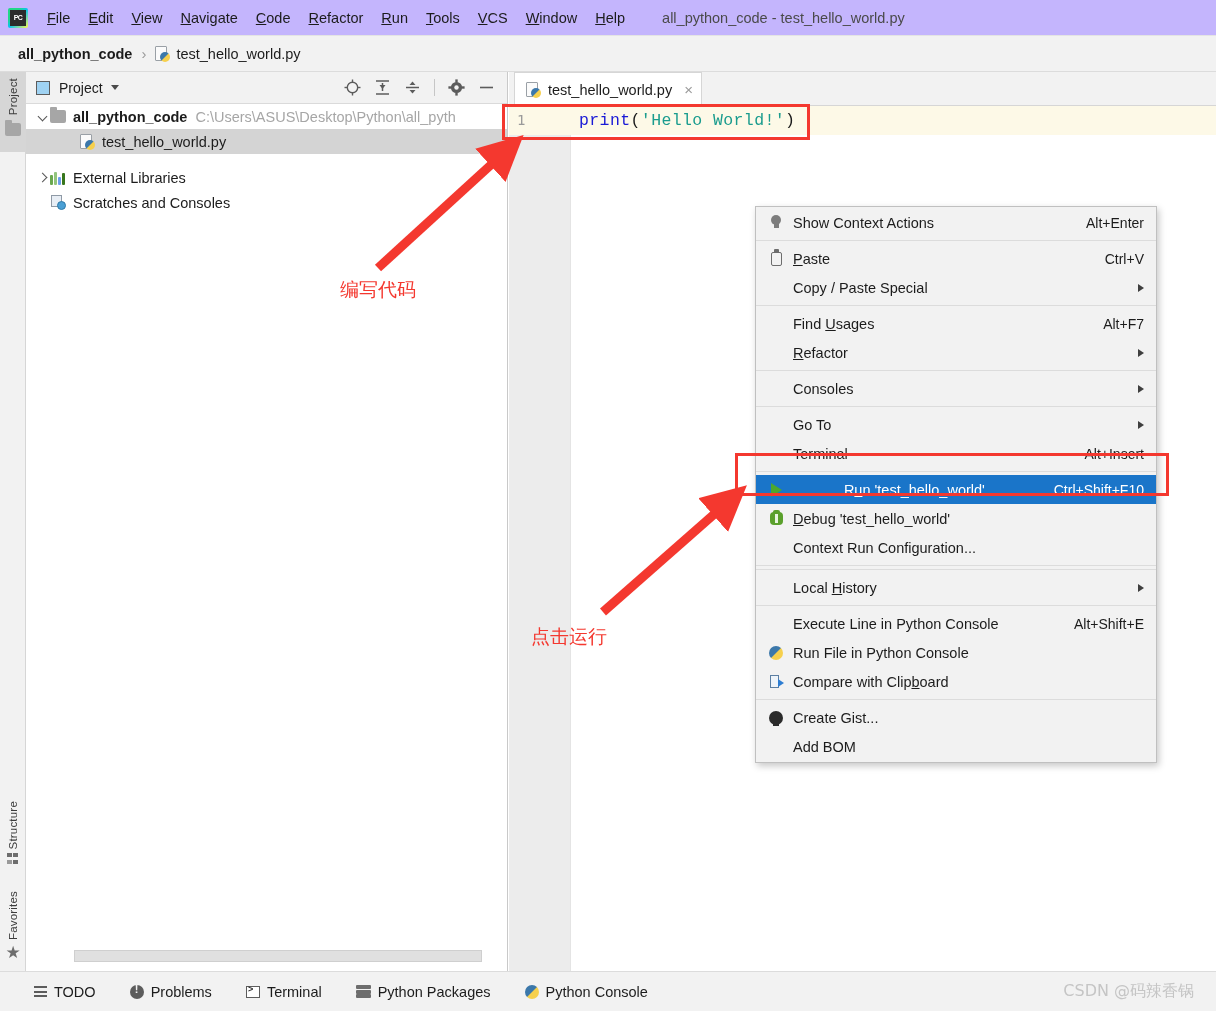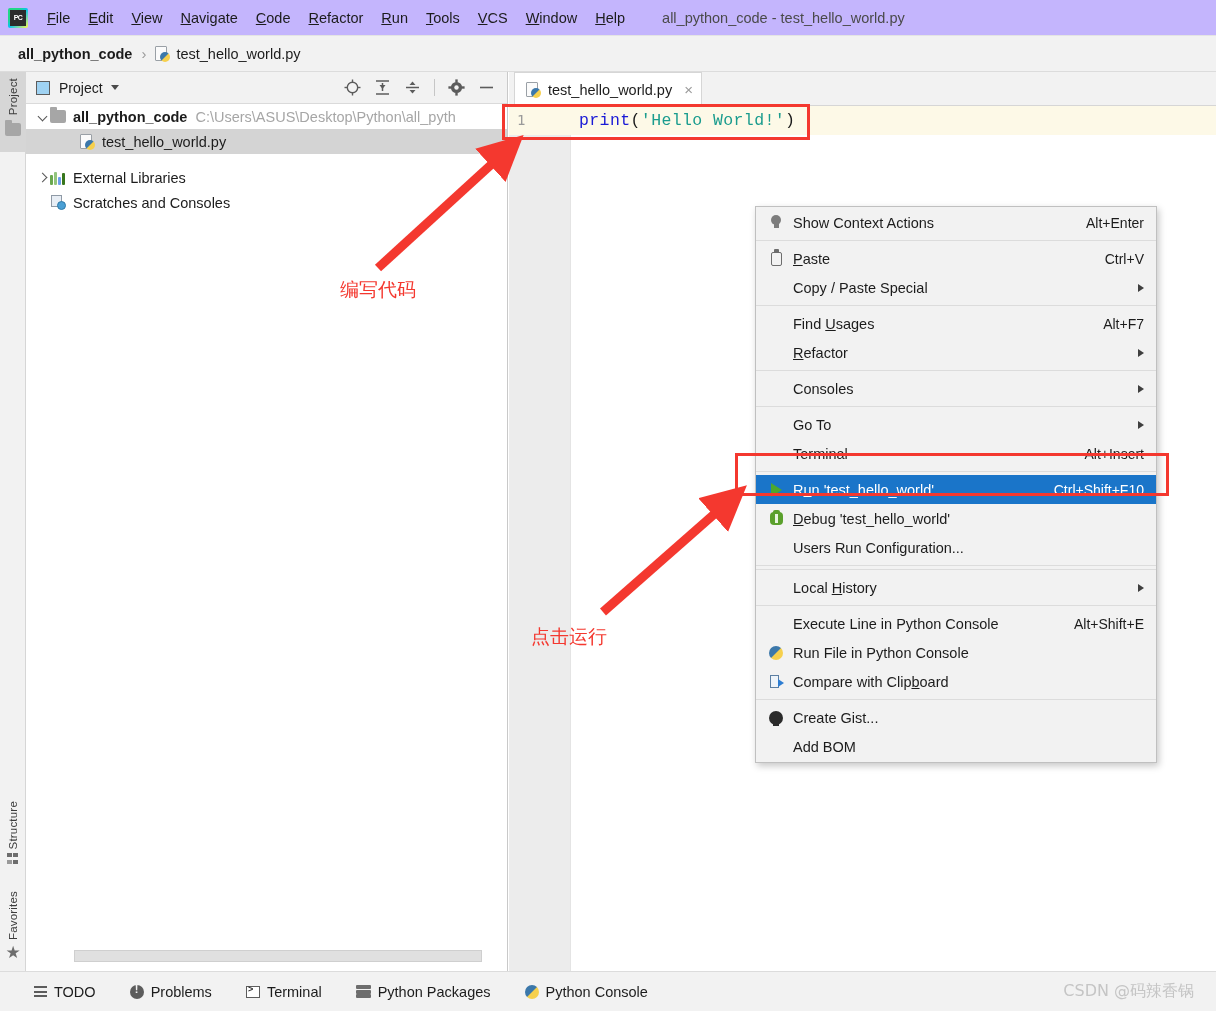--- a/index.html
+++ b/index.html
@@ -286,21 +286,21 @@
     box-shadow: 2px 3px 7px rgba(0,0,0,0.22);
     padding: 1px 0;
     z-index: 30;
   }
   .mrow {
     height: 29px; display: flex; align-items: center;
     padding-left: 10px; padding-right: 12px;
     font-size: 14.5px; color: #1c1c1c;
     cursor: default; position: relative;
   }
-  .mrow.hl { background: #1a75c9; color: #ffffff; }
+  .mrow.hl { background: #1a75c9; color: #ffffff; text-align: center; }
   .mrow .micon {
     width: 20px; flex: none; display: flex; align-items: center; justify-content: center;
     margin-right: 7px;
   }
   .mrow .mlabel { flex: 1; white-space: nowrap; }
   .mrow .mshort { color: #1c1c1c; font-size: 14px; white-space: nowrap; margin-left: 18px; }
   .mrow.hl .mshort { color: #ffffff; }
   .mrow .marrow {
     width: 0; height: 0; margin-left: 14px;
     border-top: 4.5px solid transparent;
@@ -610,21 +610,21 @@
         <span class="mshort">Ctrl+Shift+F10</span>
       </div>
       <div class="mrow">
         <span class="micon">
           <span class="ic-bug"></span>
         </span>
         <span class="mlabel"><span class="u">D</span>ebug 'test_hello_world'</span>
       </div>
       <div class="mrow">
         <span class="micon"></span>
-        <span class="mlabel">Users Run Configuration...</span>
+        <span class="mlabel">Context Run Configuration...</span>
       </div>
       <div class="mdiv"></div>
       <div class="mdiv"></div>
       <div class="mrow">
         <span class="micon"></span>
         <span class="mlabel">Local <span class="u">H</span>istory</span>
         <span class="marrow"></span>
       </div>
       <div class="mdiv"></div>
       <div class="mrow">

